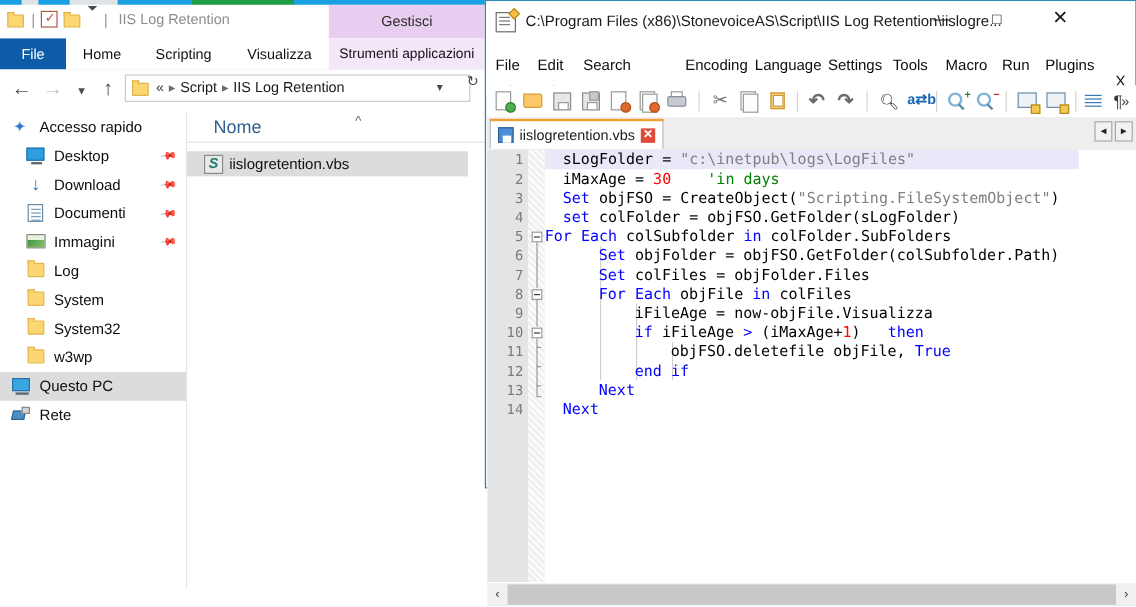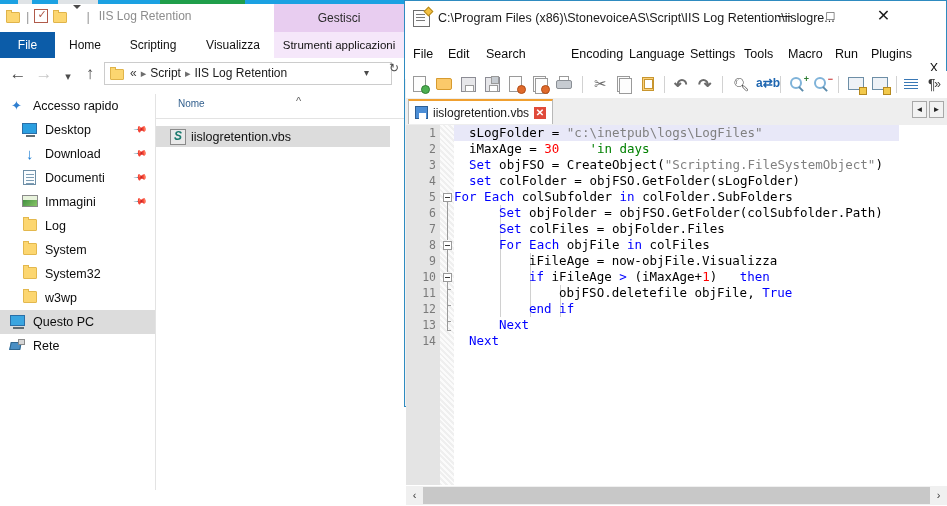--- a/index.html
+++ b/index.html
@@ -77,21 +77,21 @@
   .ic-pc{position:absolute;left:0;top:1px;width:15px;height:11px;background:#3aa5e0;border:1px solid #2a6fa8;box-sizing:border-box;}
   .ic-pc:after{content:"";position:absolute;left:2px;top:11px;width:11px;height:2px;background:#5f6b72;}
   .ic-net{position:absolute;left:0;top:1px;width:15px;height:12px;}
   .ic-net:before{content:"";position:absolute;left:0;top:3px;width:11px;height:8px;background:#4a8fc4;border:1px solid #2f6790;transform:skewX(-12deg);box-sizing:border-box;}
   .ic-net:after{content:"";position:absolute;right:0;top:0;width:7px;height:6px;background:#d6d6d6;border:1px solid #8a8a8a;box-sizing:border-box;}
 
   .splitter{position:absolute;left:155px;top:0;width:1px;height:396px;background:#e3e3e3;}
 
   .list-pane{position:absolute;left:156px;top:0;width:248px;height:396px;background:#ffffff;}
   .col-head{position:relative;height:24px;border-bottom:1px solid #e3e3e3;}
-  .col-head .cname{position:absolute;left:22px;top:4px;font-size:10px;color:#34618f;}
+  .col-head .cname{position:absolute;left:22px;top:4px;font-size:15px;color:#34618f;}
   .col-head .sortarrow{position:absolute;left:140px;top:1px;color:#5f5f5f;font-size:11px;}
   .file-row{position:relative;margin-top:7px;height:21px;display:flex;align-items:center;padding-left:14px;background:#dcdcdc;width:234px;box-sizing:border-box;}
   .vbs-ico{width:16px;height:16px;border:1px solid #8a8a8a;background:#e9e9e9;position:relative;margin-right:5px;flex:none;box-sizing:border-box;}
   .vbs-ico:after{content:"S";position:absolute;left:3px;top:-1px;font-size:12px;font-weight:bold;color:#1a7a6e;font-style:italic;}
   .file-row .fname{font-size:12.5px;color:#111;}
 
   .exp-statusbar{position:absolute;left:0;top:486px;width:404px;height:16px;background:#ffffff;}
 
   
   #npp{position:absolute;left:404px;top:0;width:543px;height:407px;background:#f0f0f0;border:1px solid #2e8bc0;box-sizing:border-box;}

